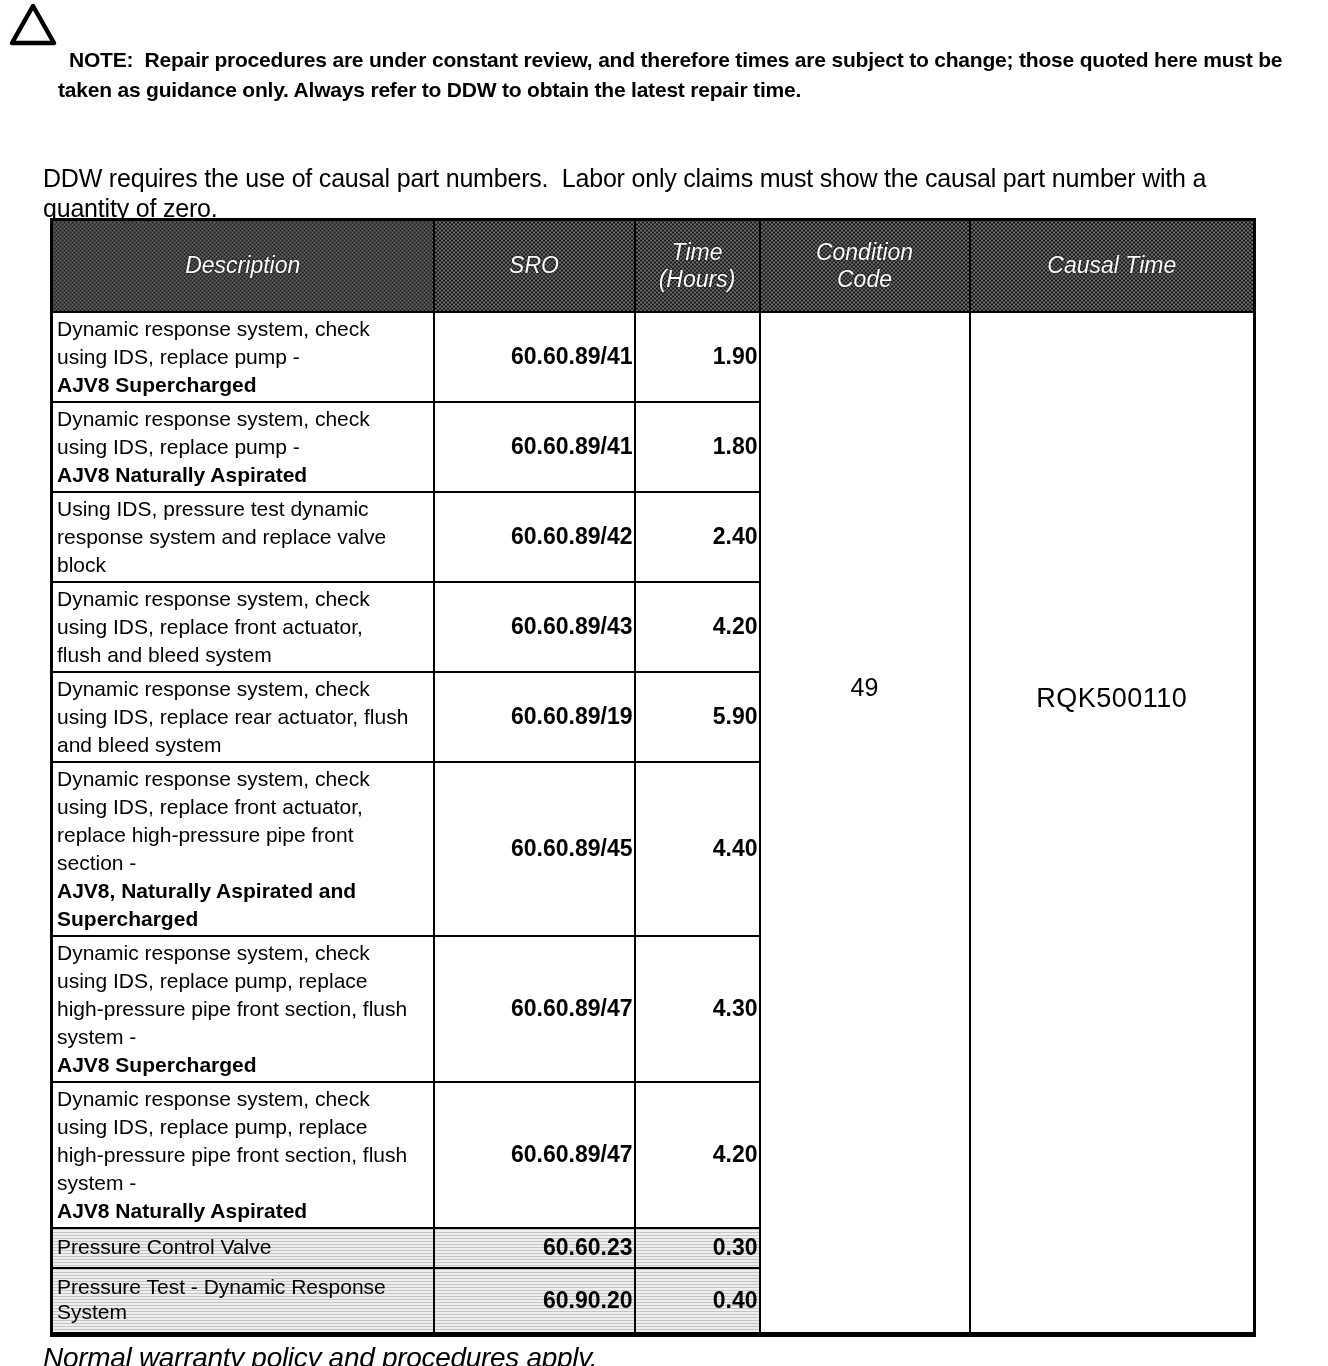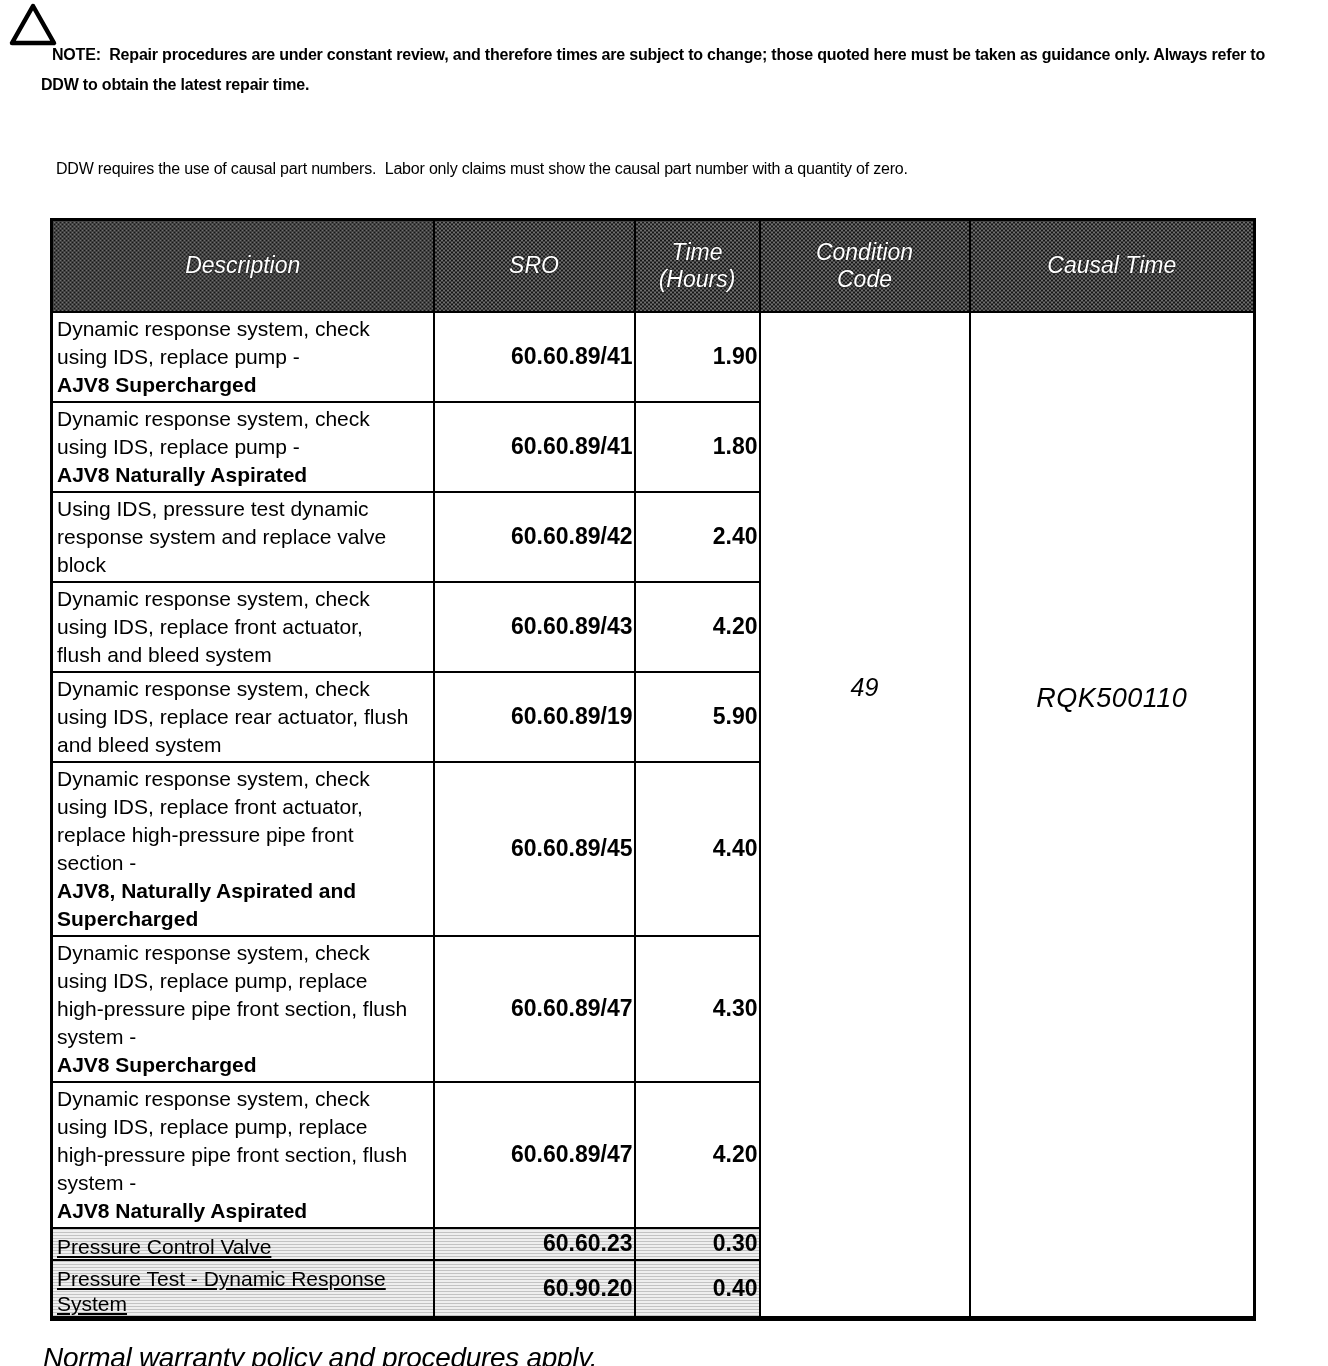--- a/index.html
+++ b/index.html
@@ -9,30 +9,30 @@
     background:#ffffff; color:#000000;
     font-family:"Liberation Sans", sans-serif;
     position:relative; overflow:hidden;
   }
 
   
   .warn-tri { position:absolute; left:8px; top:2px; }
 
   
   .note {
-    position:absolute; left:41px; top:24px; width:1238px;
-    font-size:16px; line-height:30px; font-weight:bold;
+    position:absolute; left:58px; top:24px; width:1238px;
+    font-size:21px; line-height:30px; font-weight:bold;
     text-indent:11px; white-space:pre-wrap;
     letter-spacing:-0.2px;
   }
 
   
   .intro {
-    position:absolute; left:56px; top:138px; width:1248px;
-    font-size:16px; line-height:30px; white-space:pre-wrap;
+    position:absolute; left:43px; top:138px; width:1248px;
+    font-size:25px; line-height:30px; white-space:pre-wrap;
     letter-spacing:-0.2px;
   }
 
   
   .tbl-wrap { position:absolute; left:50px; top:218px;border-radius:15px; }
   table.repair {
     border-collapse:collapse; table-layout:fixed; width:1203px;
     border:3px solid #000; border-bottom-width:5px;
   }
   table.repair th, table.repair td { border:2px solid #000; }
@@ -55,25 +55,25 @@
   .desc-bold  { display:block; white-space:pre-line; font-weight:bold; }
 
   td.sro-cell, td.time-cell {
     vertical-align:middle; text-align:right;
     font-weight:bold; font-size:23px;
   }
 
   tr.shaded td {
     background-image:repeating-linear-gradient(180deg,#c3c3c3 0 1px,#efefef 1px 3px);
   }
-  tr.shaded td.desc-cell { padding-top:5px; padding-bottom:0; line-height:25px;text-decoration:underline; }
+  tr.shaded td.desc-cell { padding-top:5px; padding-bottom:8px; line-height:25px; }
 
   td.cond-cell, td.causal-cell { position:relative; vertical-align:top; }
   .merged-val {
-    position:absolute; left:0; width:100%; text-align:center;font-style:italic;
+    position:absolute; left:0; width:100%; text-align:center;
   }
   .cond-val   { top:360px; font-size:25px; }
   .causal-val { top:370px; font-size:27px; letter-spacing:0.5px; }
 
   
   .footer {
     position:absolute; left:43px; top:1314px;
     font-size:28px; font-style:italic; letter-spacing:-0.3px;
   }
 </style>

